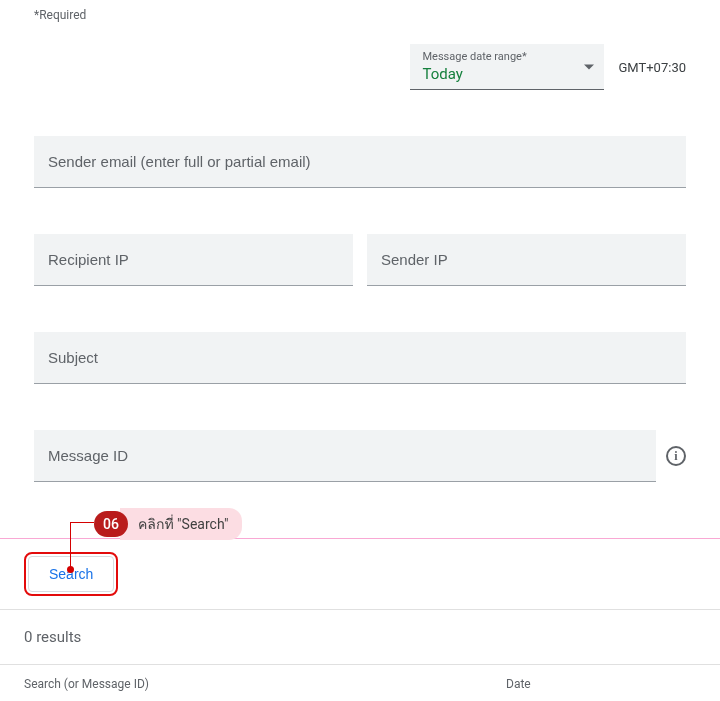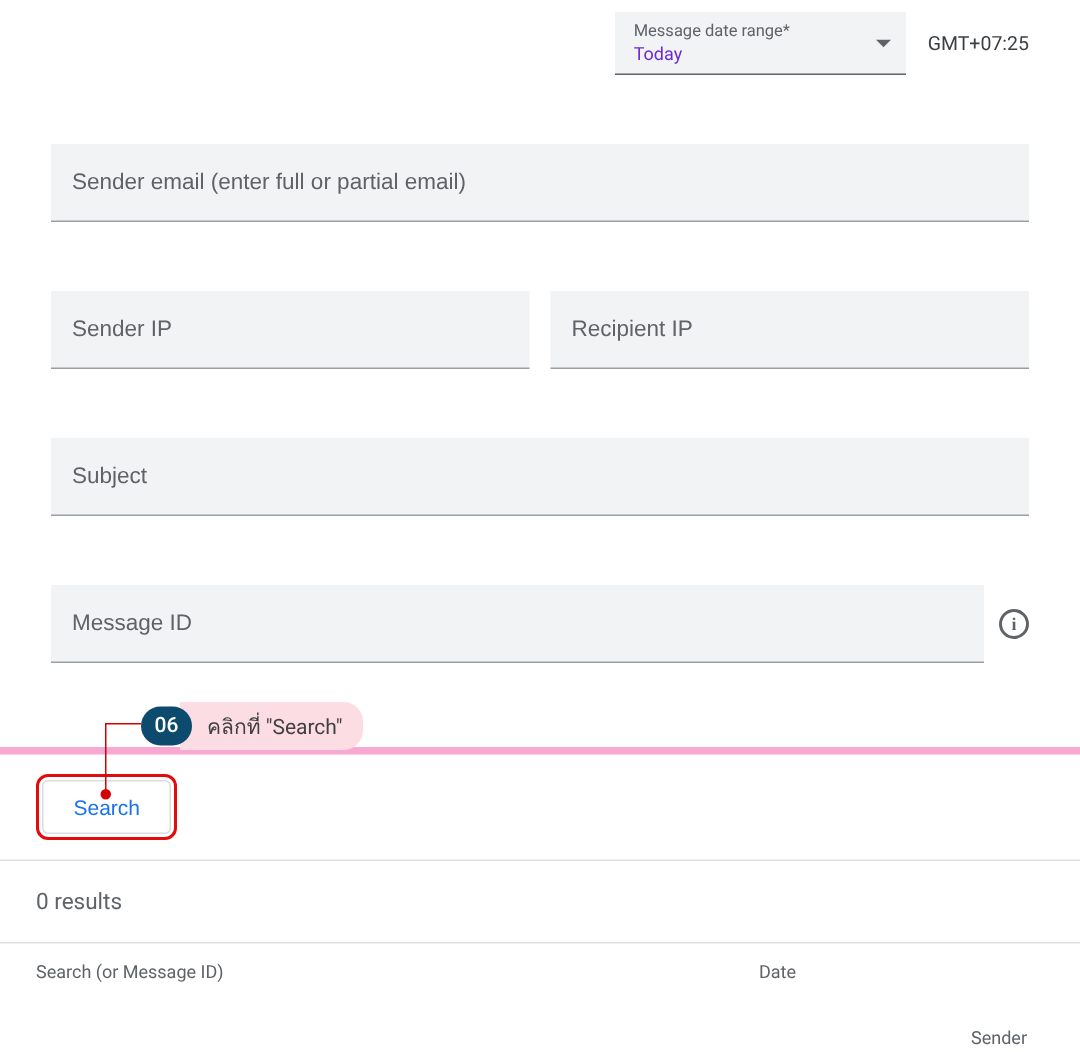--- a/index.html
+++ b/index.html
@@ -29,22 +29,22 @@
     border-bottom: 1px solid #5f6368;
     width: 194px;
     padding: 6px 10px 6px 12px;
     position: relative;
   }
   .select-label {
     font-size: 11px;
     color: #5f6368;
   }
   .select-value {
-    font-size: 12px;
-    color: #6d28d9;
+    font-size: 15px;
+    color: #15803d;
     margin-top: 2px;
   }
   .select-caret {
     position: absolute;
     right: 10px;
     top: 50%;
     transform: translateY(-50%);
     width: 0; height: 0;
     border-left: 5px solid transparent;
     border-right: 5px solid transparent;
@@ -100,21 +100,21 @@
     margin-left: 34px;
   }
   .callout {
     position: absolute;
     left: 60px;
     top: 8px;
     display: flex;
     align-items: center;
   }
   .bubble-num {
-    background: #0c4a6e;
+    background: #b91c1c;
     color: #fff;
     width: 34px; height: 26px;
     border-radius: 13px;
     display: flex;
     align-items: center;
     justify-content: center;
     font-size: 14px;
     font-weight: 500;
     z-index: 2;
   }
@@ -144,21 +144,21 @@
   }
   .leader-dot {
     position: absolute;
     left: 33px;
     top: 66px;
     width: 7px; height: 7px;
     border-radius: 50%;
     background: #d40101;
   }
   .section-bar {
-    border-top: 5px solid #f9a8d4;
+    border-top: 1px solid #f9a8d4;
     border-bottom: 1px solid #e0e0e0;
     padding: 13px 24px;
     background: #fff;
   }
   .search-btn {
     border: 1px solid #dadce0;
     background: #fff;
     color: #1a73e8;
     font-size: 14px;
     font-weight: 500;
@@ -186,37 +186,38 @@
     border-bottom: 1px solid #e0e0e0;
   }
   .col-subject { flex: 1; }
   .col-date { width: 130px; }
   .col-sender { width: 60px; text-align: center; margin-top: 44px; }
 </style>
 </head>
 <body>
 
 <div class="form-area">
+  <div class="required-label">*Required</div>
 
   <div class="date-row">
     <div class="select-wrap">
       <div class="select-label">Message date range*</div>
       <div class="select-value">Today</div>
       <div class="select-caret"></div>
     </div>
-    <div class="tz">GMT+07:25</div>
+    <div class="tz">GMT+07:30</div>
   </div>
 
   <div class="row-2">
     <input class="text-field" placeholder="Sender email (enter full or partial email)" style="">
   </div>
 
   <div class="row-2">
+    <input class="text-field" placeholder="Recipient IP" style="">
     <input class="text-field" placeholder="Sender IP" style="">
-    <input class="text-field" placeholder="Recipient IP" style="">
   </div>
 
   <div class="row-1">
     <input class="text-field" placeholder="Subject" style="">
   </div>
 
   <div class="row-1 last">
     <input class="text-field" placeholder="Message ID" style="">
     <div class="info-icon">i</div>
   </div>

